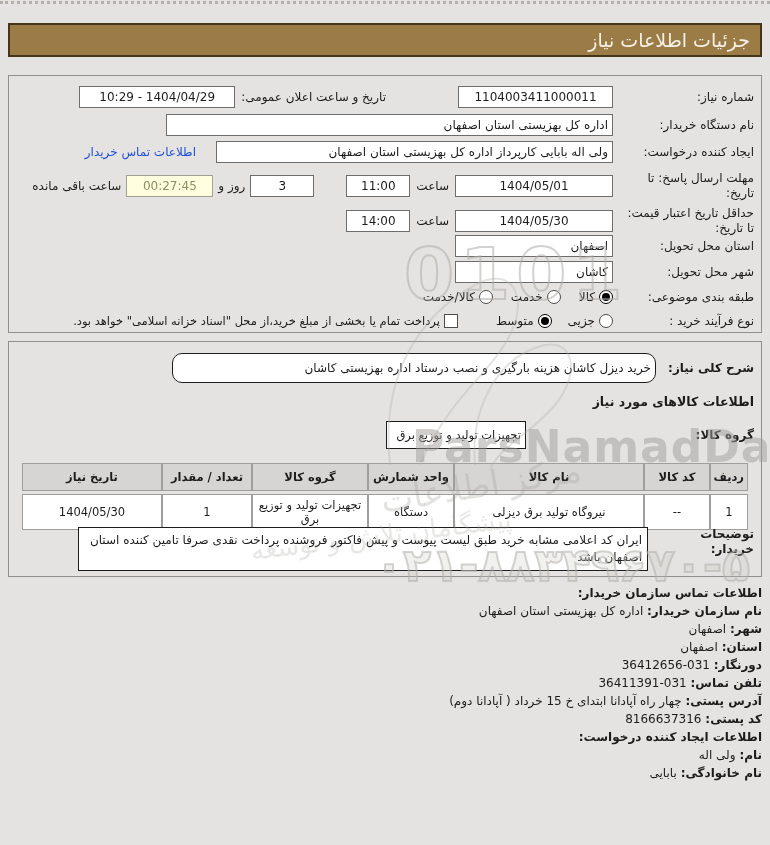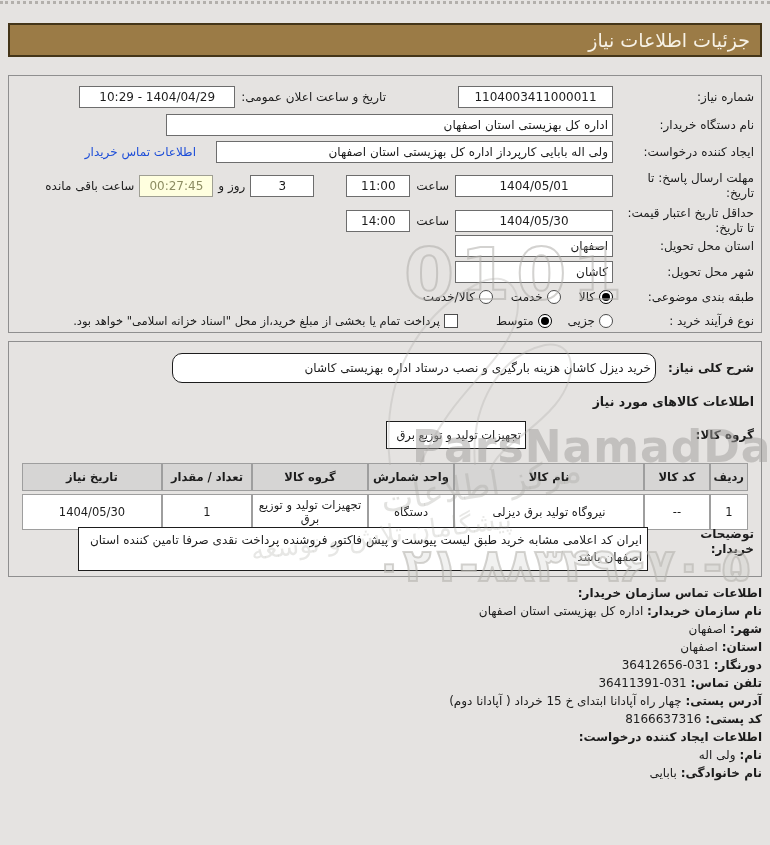--- a/index.html
+++ b/index.html
@@ -120,21 +120,21 @@
         </span>
       <span class="inline-lbl" style="margin:0 6px;">ساعت</span>
       <span class="field center" style="width:64px;">
           <span dir="ltr">11:00</span>
         </span>
       <span style="width:32px;"></span>
       <span class="field center" style="width:64px;">
           <span dir="ltr">3</span>
         </span>
       <span class="inline-lbl" style="margin:0 5px;">روز و</span>
-      <span class="field center countdown" style="width:74px;">
+      <span class="field center countdown" style="width:87px;">
           <span dir="ltr">00:27:45</span>
         </span>
       <span class="inline-lbl" style="margin-right:5px;">ساعت باقی مانده</span>
     </div>
 
     <div class="frow" style="top:128px; height:34px;">
       <span class="flabel">حداقل تاریخ اعتبار قیمت: تا تاریخ:</span>
       <span class="field center" style="width:158px;">
           <span dir="ltr">1404/05/30</span>
         </span>

